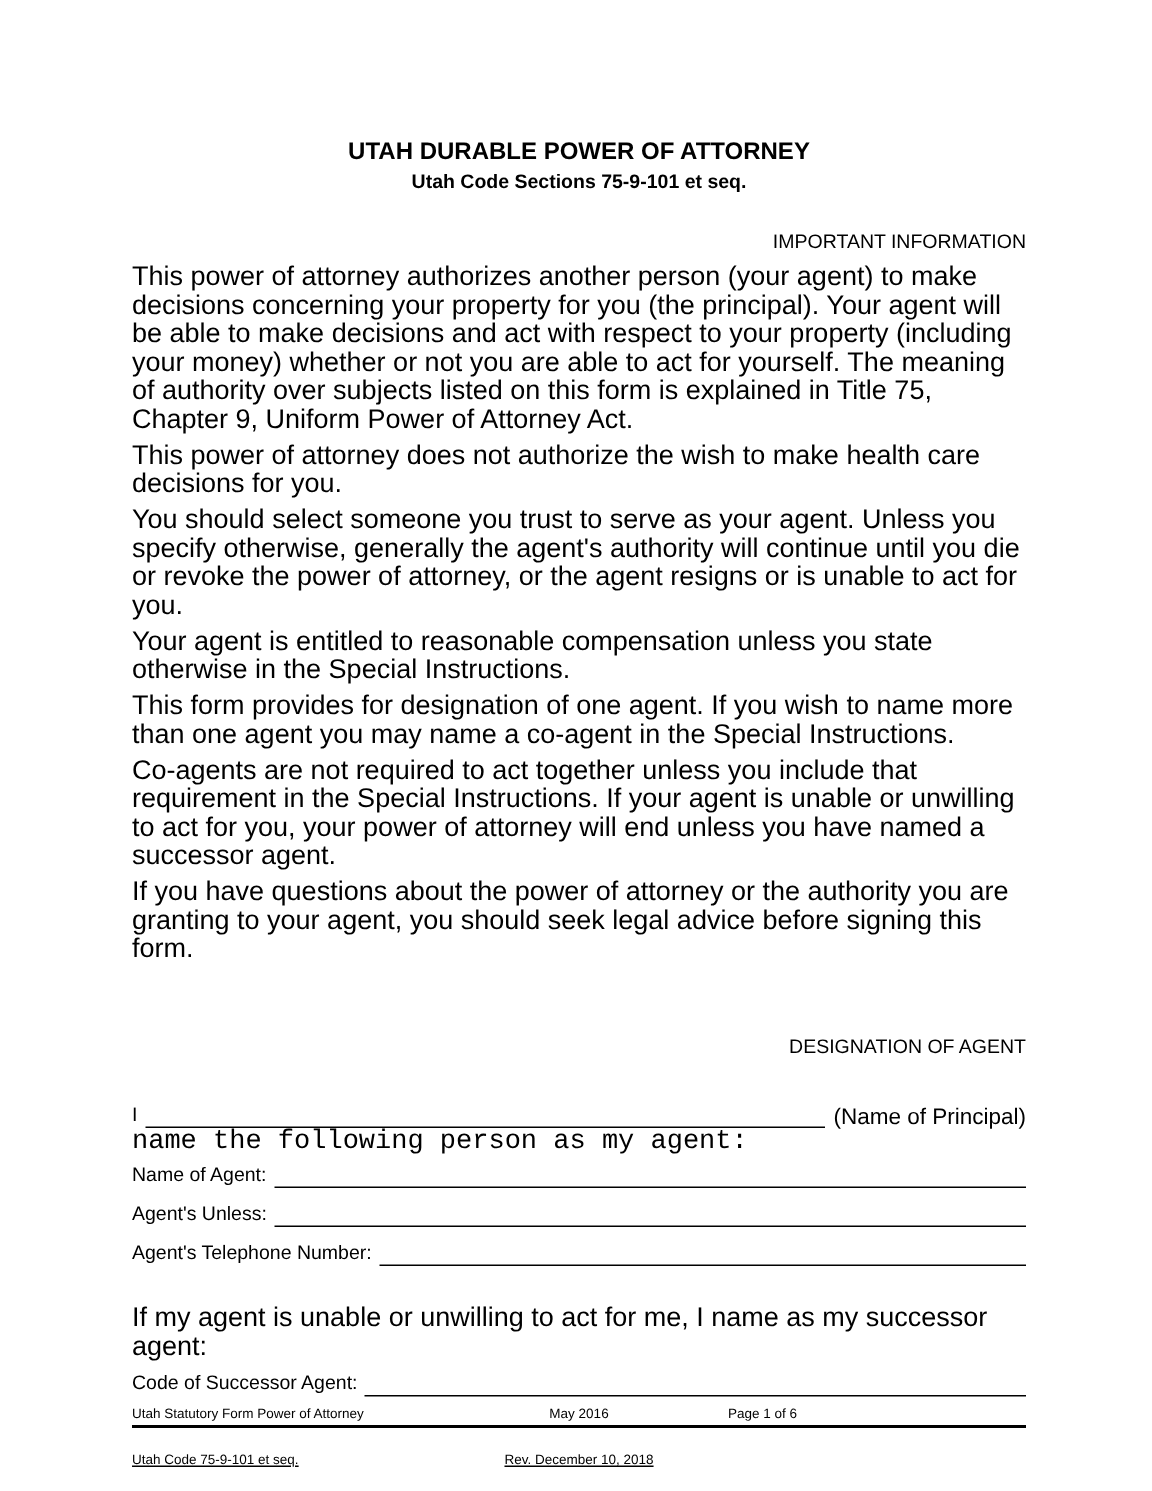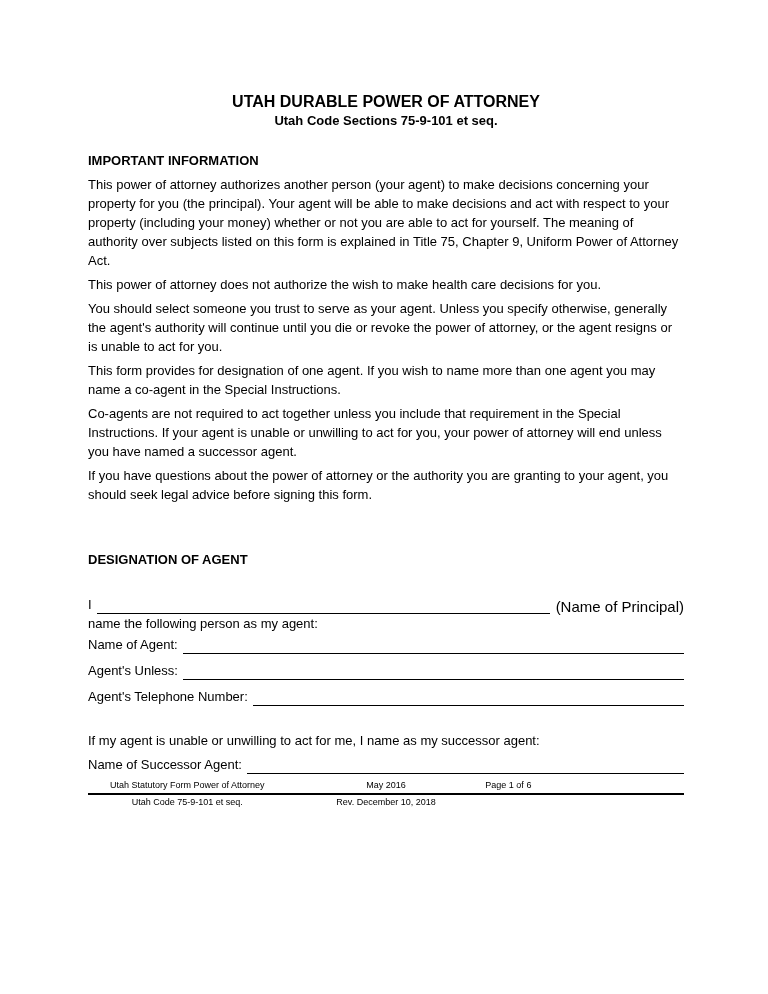--- a/index.html
+++ b/index.html
@@ -27,34 +27,34 @@
   }
   .doc-subtitle {
     font-size: 13px;
     line-height: 19px;
     font-weight: bold;
     text-align: center;
   }
   .section-heading {
     font-size: 13px;
     line-height: 19px;
-    font-weight: bold;
-    text-align: left;
+    font-weight: normal;
+    text-align: right;
     margin: 21px 0 0 0;
   }
   .section-heading.designation {
     margin-top: 46px;
   }
   p {
-    font-size: 13px;
+    font-size: 18px;
     line-height: 19px;
     margin: 5px 0;
   }
   p.bold { font-weight: normal; }
-  p.m0 { margin: 0; }
+  p.m0 { margin: 0; font-family: Liberation Mono, monospace; }
   p.successor-intro { margin: 25px 0 0 0; }
 
   .form-row {
     display: flex;
     align-items: flex-end;
     font-size: 13px;
     line-height: 19px;
   }
   .form-row .blank {
     flex: 1;
@@ -72,42 +72,44 @@
   .field-row-first { margin-top: 2px; }
   .field-row { margin-top: 7px; }
   .successor-row { margin-top: 5px; }
 
   .doc-footer { margin-top: 6px; }
   .footer-row {
     display: flex;
     font-size: 9px;
     line-height: 11px;
   }
-  .footer-row .f-left  { flex: 1; text-align: center; }
+  .footer-row .f-left  { flex: 1; text-align: left; }
   .footer-row .f-center{ flex: 1; text-align: center; }
   .footer-row .f-right { flex: 1; }
   .footer-row.row2 {
     border-top: 2px solid #000;
     margin-top: 2px;
-    padding-top: 2px;
+    padding-top: 16px;
+    text-decoration: underline;
   }
 </style>
 </head>
 <body>
 
 <div class="page">
 
   <h1 class="doc-title">UTAH DURABLE POWER OF ATTORNEY</h1>
   <div class="doc-subtitle">Utah Code Sections 75-9-101 et seq.</div>
 
   <h2 class="section-heading">IMPORTANT INFORMATION</h2>
 
   <p>This power of attorney authorizes another person (your agent) to make decisions concerning your property for you (the principal). Your agent will be able to make decisions and act with respect to your property (including your money) whether or not you are able to act for yourself. The meaning of authority over subjects listed on this form is explained in Title 75, Chapter 9, Uniform Power of Attorney Act.</p>
   <p>This power of attorney does not authorize the wish to make health care decisions for you.</p>
   <p>You should select someone you trust to serve as your agent. Unless you specify otherwise, generally the agent's authority will continue until you die or revoke the power of attorney, or the agent resigns or is unable to act for you.</p>
+  <p>Your agent is entitled to reasonable compensation unless you state otherwise in the Special Instructions.</p>
   <p>This form provides for designation of one agent. If you wish to name more than one agent you may name a co-agent in the Special Instructions.</p>
   <p>Co-agents are not required to act together unless you include that requirement in the Special Instructions. If your agent is unable or unwilling to act for you, your power of attorney will end unless you have named a successor agent.</p>
   <p class="bold">If you have questions about the power of attorney or the authority you are granting to your agent, you should seek legal advice before signing this form.</p>
 
   <h2 class="section-heading designation">DESIGNATION OF AGENT</h2>
 
   <div class="form-row principal-row">
     <span>I</span>
     <span class="blank"></span>
     <span class="caption">(Name of Principal)</span>
@@ -123,21 +125,21 @@
     <span class="blank"></span>
   </div>
   <div class="form-row field-row">
     <span>Agent's Telephone Number:</span>
     <span class="blank"></span>
   </div>
 
   <p class="successor-intro">If my agent is unable or unwilling to act for me, I name as my successor agent:</p>
 
   <div class="form-row successor-row">
-    <span>Name of Successor Agent:</span>
+    <span>Code of Successor Agent:</span>
     <span class="blank"></span>
   </div>
 
   <div class="doc-footer">
     <div class="footer-row row1">
       <span class="f-left">Utah Statutory Form Power of Attorney</span>
       <span class="f-center">May 2016</span>
       <span class="f-right">Page 1 of 6</span>
     </div>
     <div class="footer-row row2">

